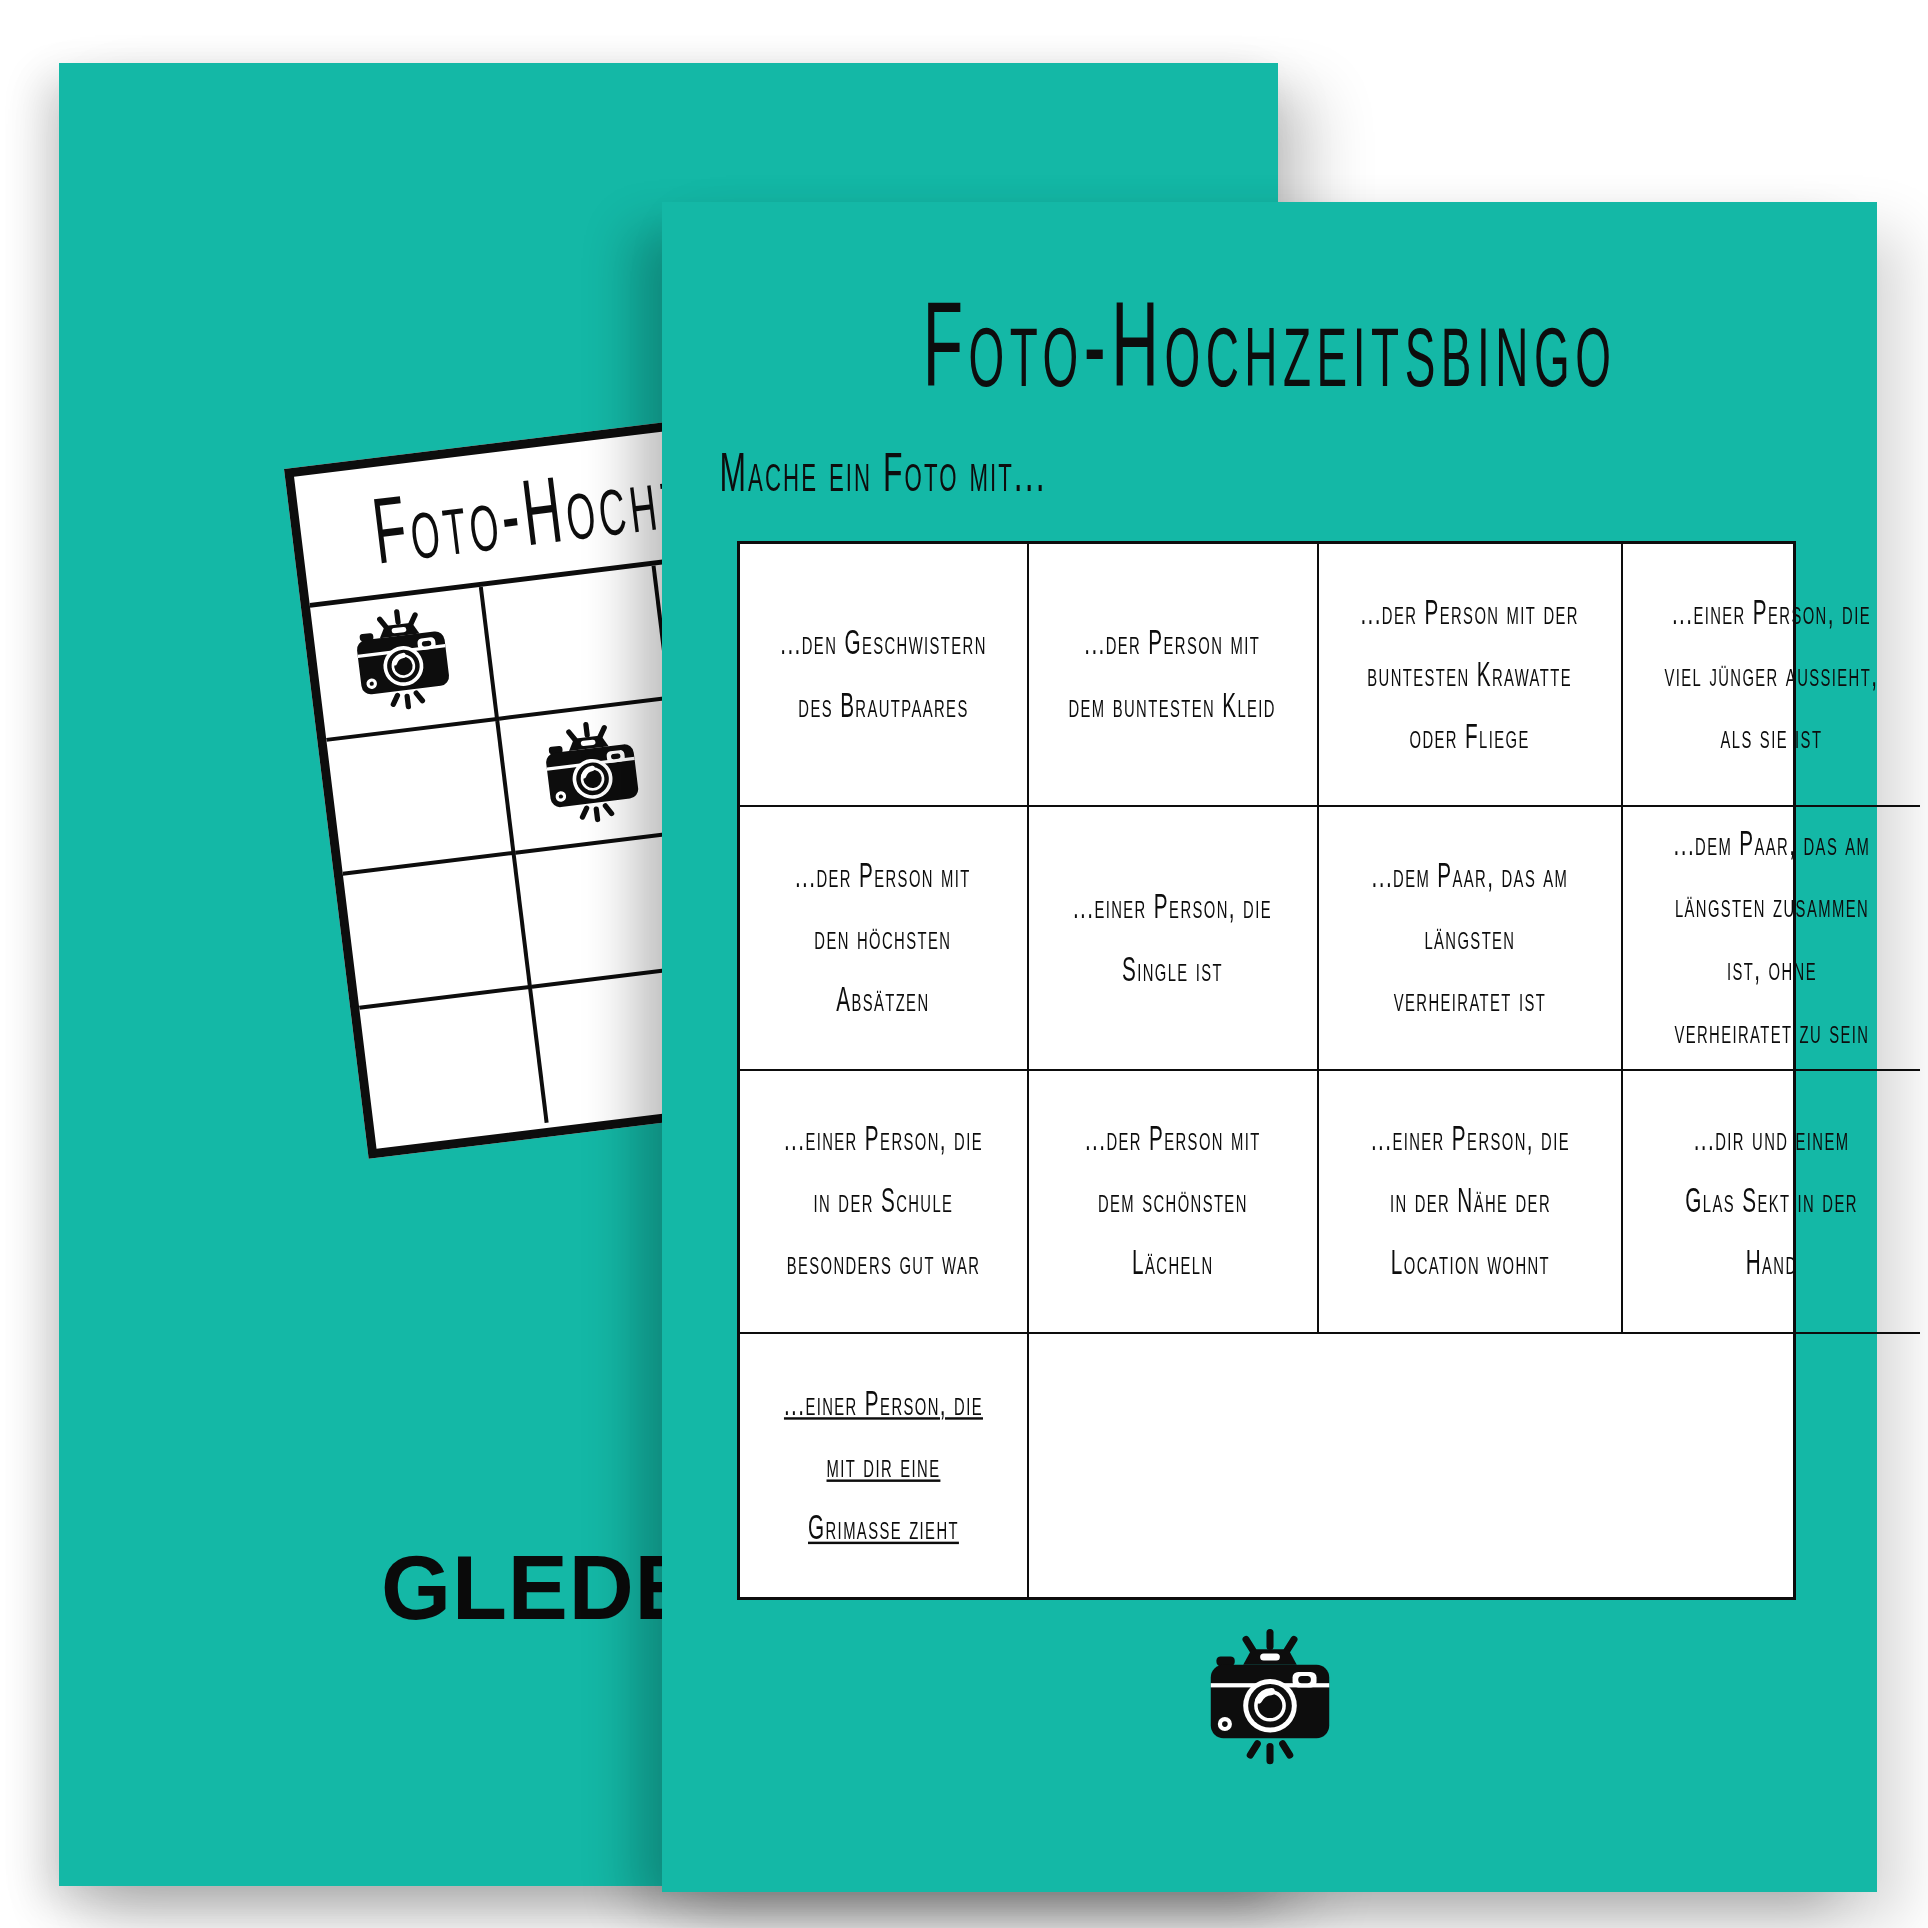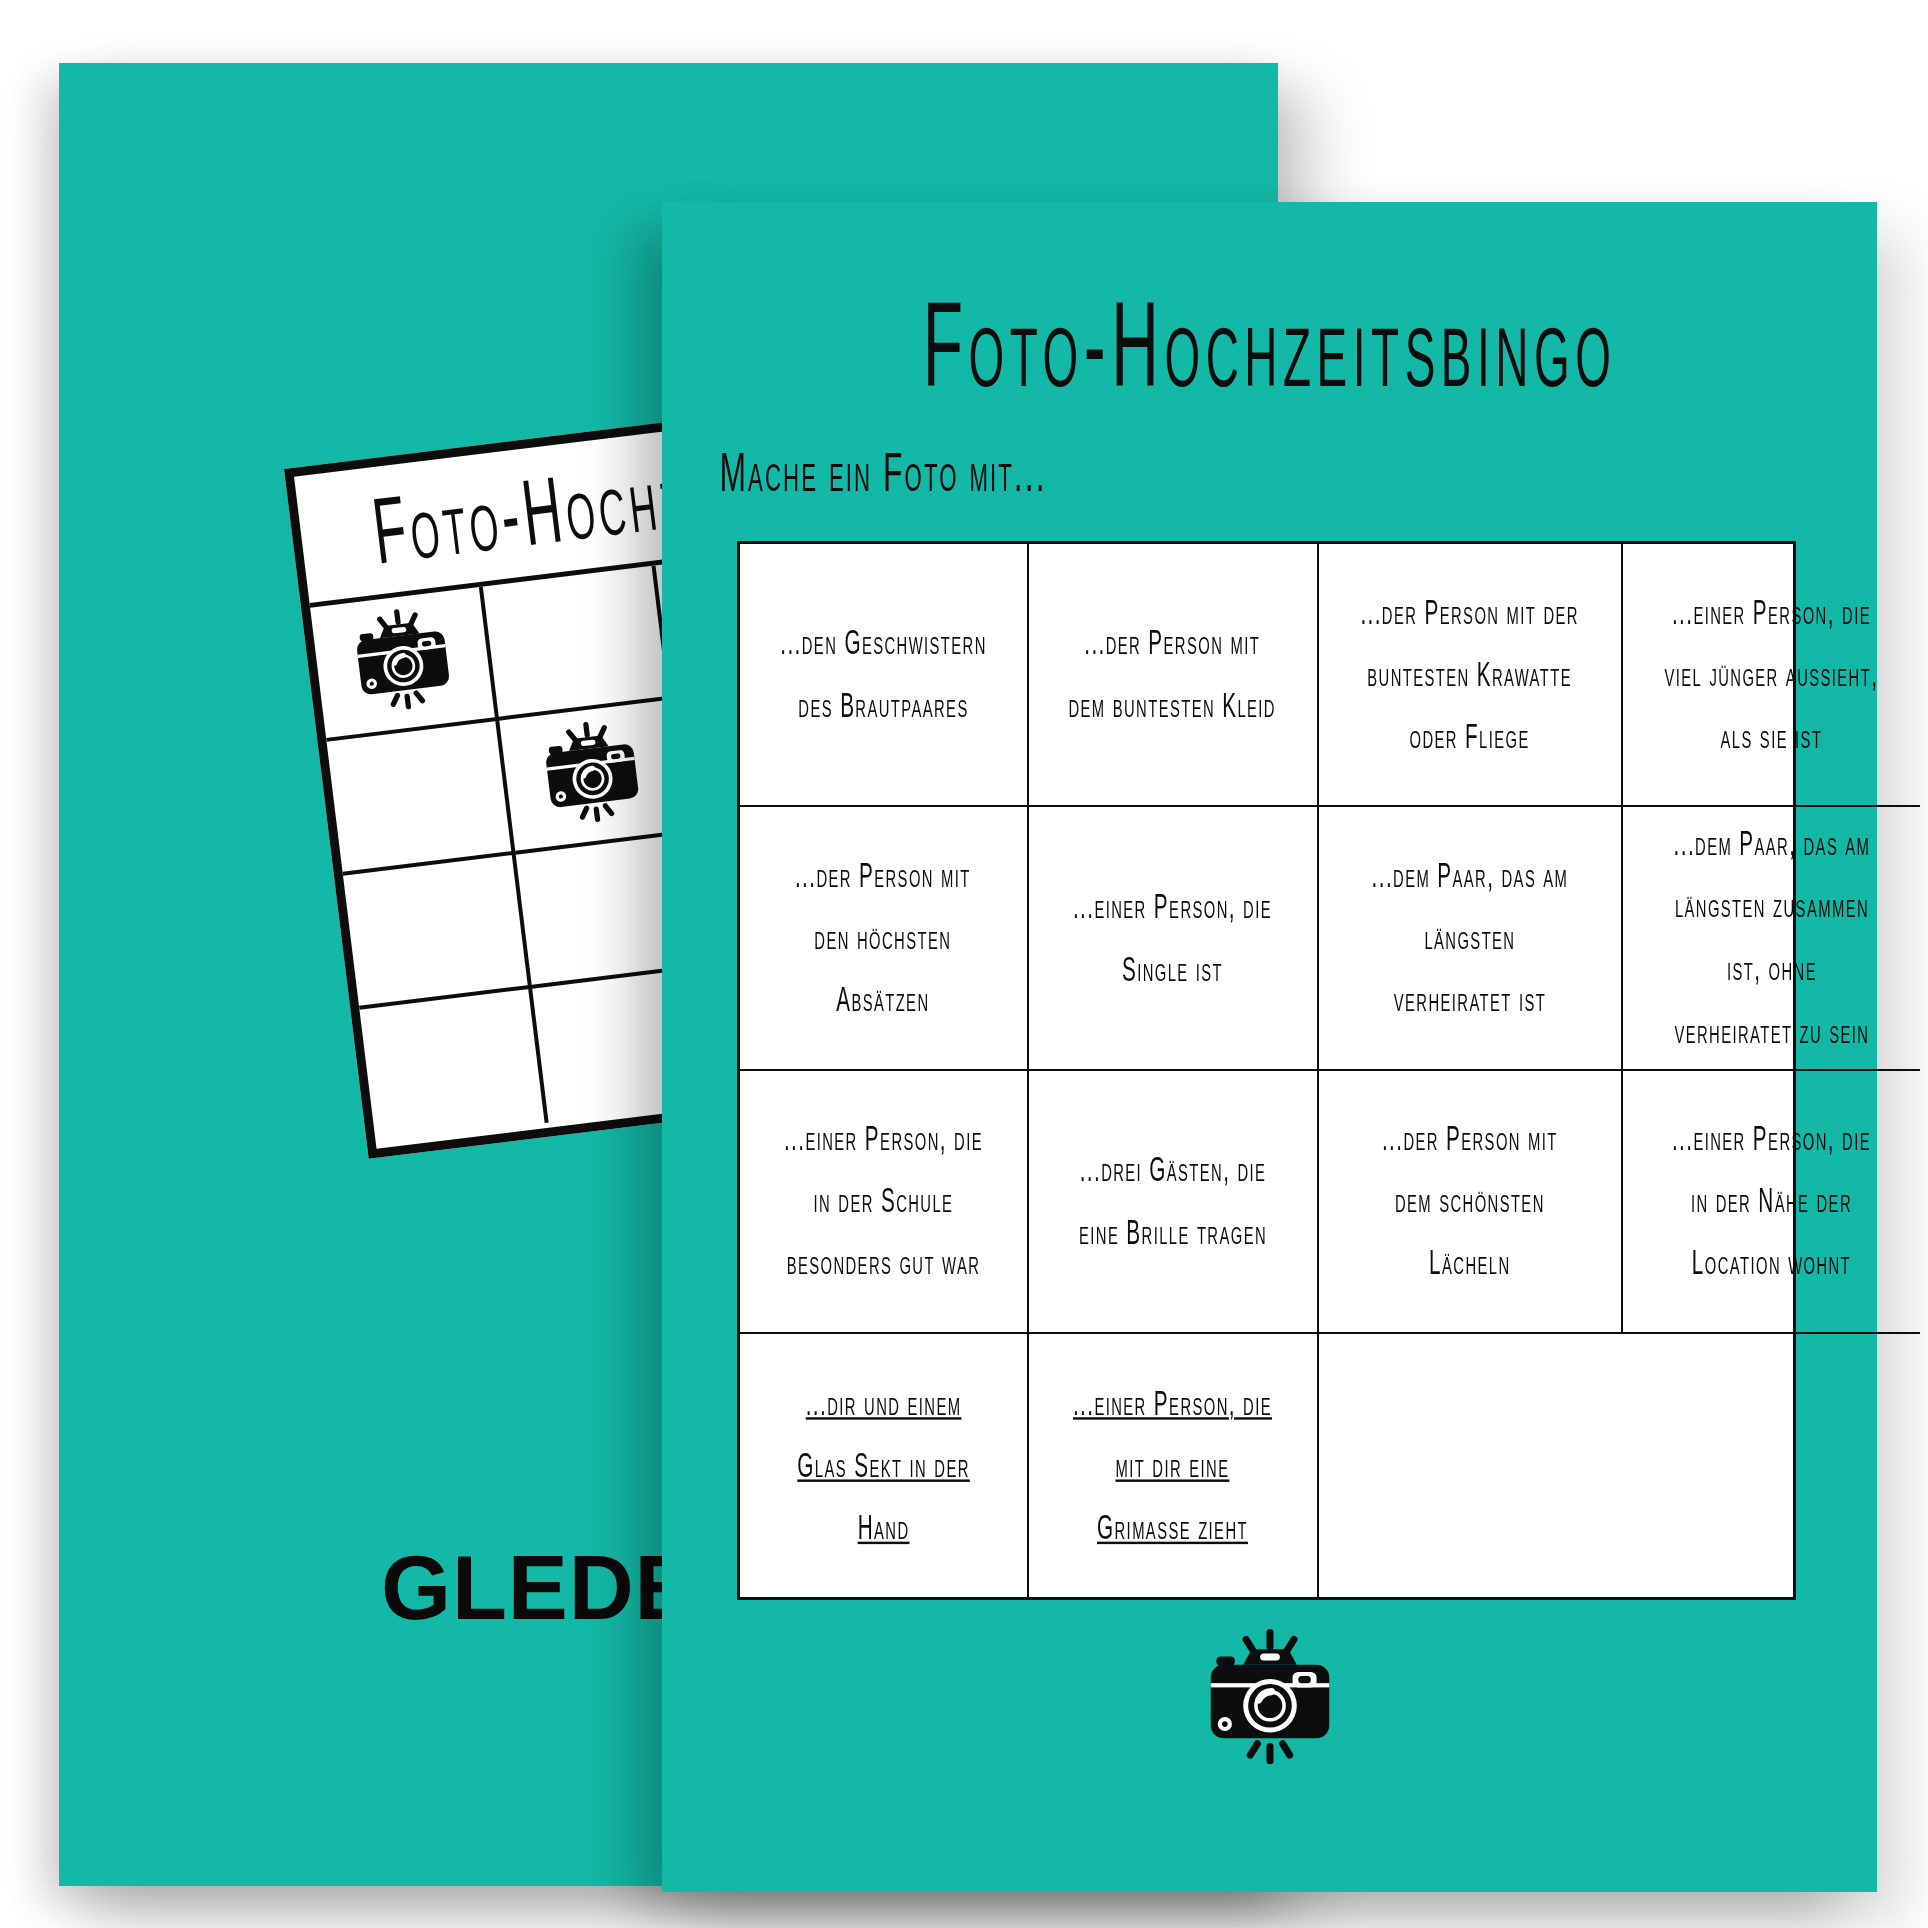--- a/index.html
+++ b/index.html
@@ -207,24 +207,20 @@
 längsten zusammen
 ist, ohne
 verheiratet zu sein</span>
       </div>
     <div class="fcell">
         <span class="cell-text">...einer Person, die
 in der Schule
 besonders gut war</span>
       </div>
     <div class="fcell">
-        <span class="cell-text">...drei Gästen, die
-eine Brille tragen</span>
-      </div>
-    <div class="fcell">
         <span class="cell-text">...der Person mit
 dem schönsten
 Lächeln</span>
       </div>
     <div class="fcell">
         <span class="cell-text">...einer Person, die
 in der Nähe der
 Location wohnt</span>
       </div>
     <div class="fcell">

